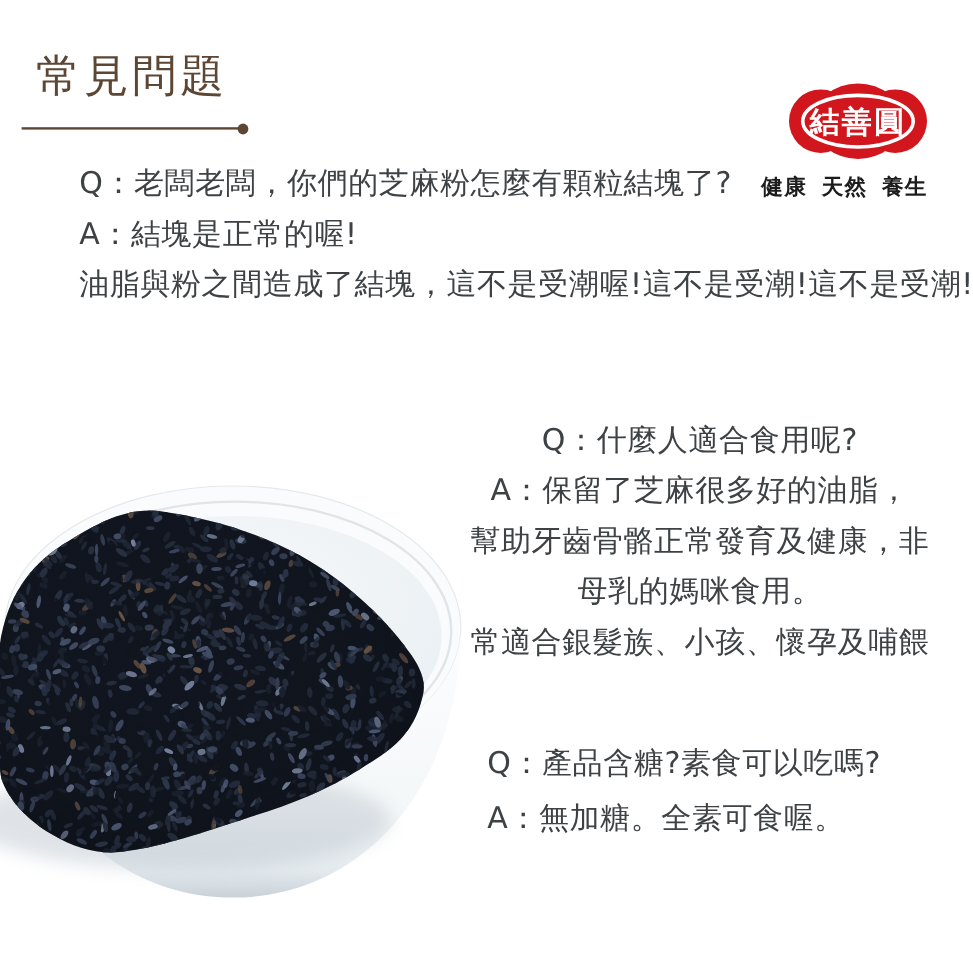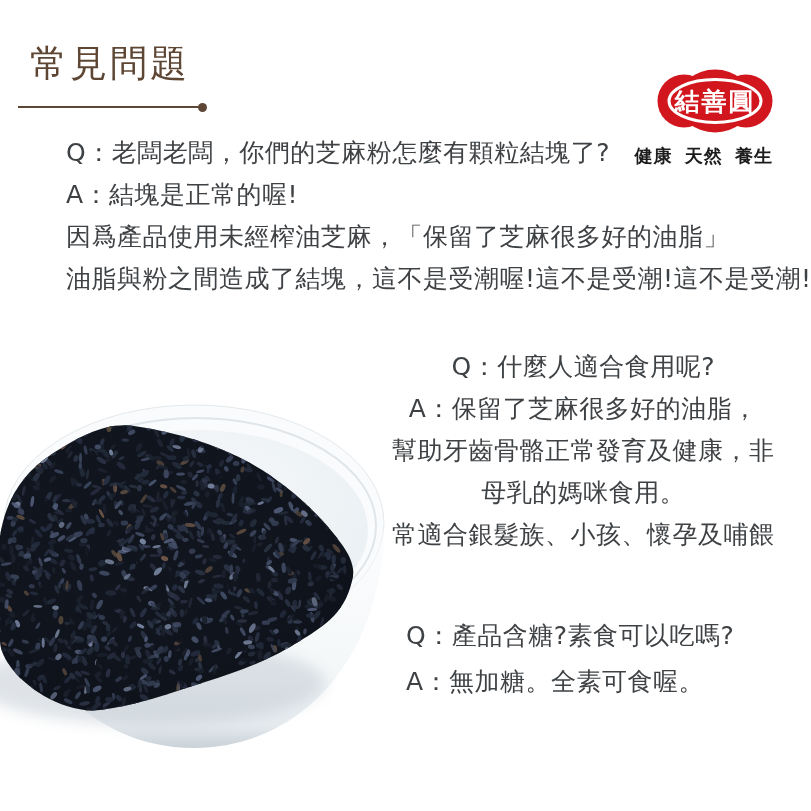--- a/index.html
+++ b/index.html
@@ -91,21 +91,20 @@
       <circle class="lobe" cx="89" cy="32" r="26.5"></circle>
       <ellipse class="ring" cx="58" cy="32" rx="46" ry="21.5"></ellipse>
       <text x="58" y="41" text-anchor="middle">結善圓</text>
     </svg>
     <div class="brand-tagline">健康 天然 養生</div>
   </div>
 
   <section class="qa qa1">
     <p>Q：老闆老闆，你們的芝麻粉怎麼有顆粒結塊了?</p>
     <p>A：結塊是正常的喔!</p>
-    <p>因爲產品使用未經榨油芝麻，「保留了芝麻很多好的油脂」</p>
     <p>油脂與粉之間造成了結塊，這不是受潮喔!這不是受潮!這不是受潮!</p>
   </section>
 
   <div class="bowl"><svg width="390" height="362" viewBox="0 0 390 362" xmlns="http://www.w3.org/2000/svg">
         <defs>
           <linearGradient id="bodyGrad" x1="0" y1="0" x2="0" y2="1">
             <stop offset="0" stop-color="#fcfdfe"></stop>
             <stop offset="0.68" stop-color="#f4f7f8"></stop>
             <stop offset="0.9" stop-color="#e4eaee"></stop>
             <stop offset="1" stop-color="#c9d2d8"></stop>

